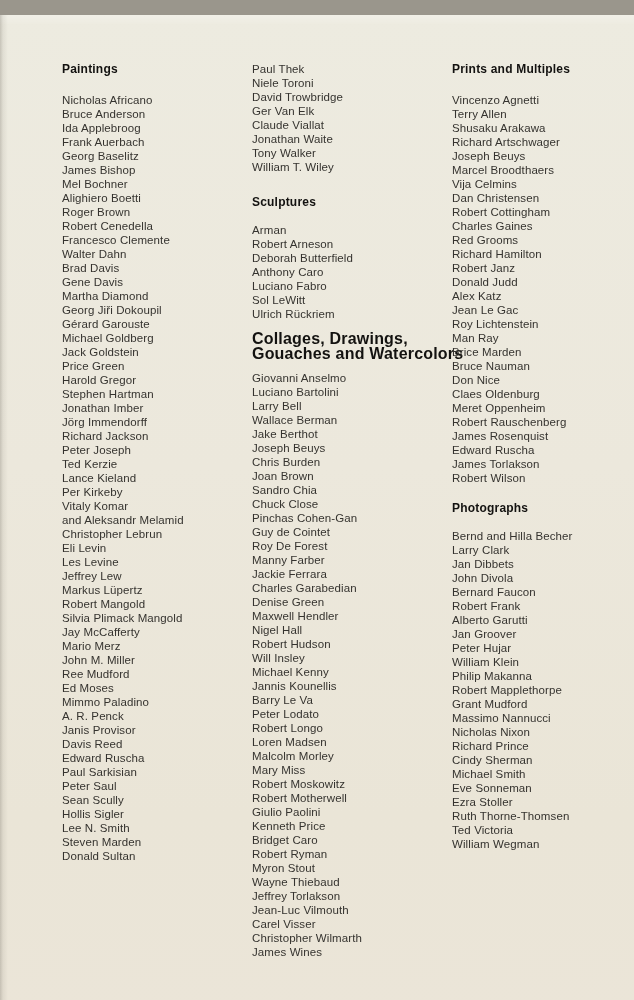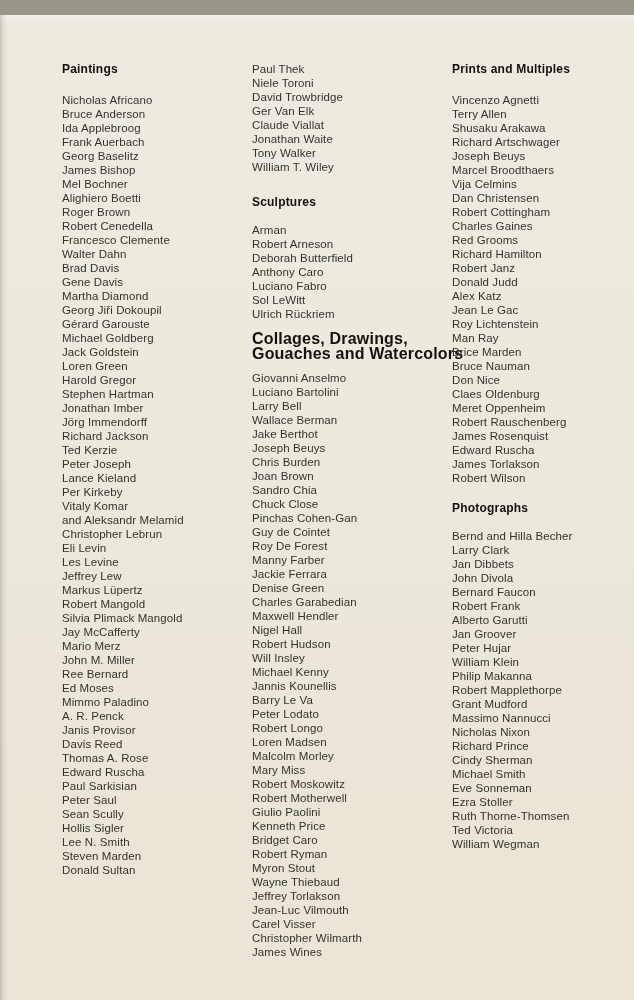--- a/index.html
+++ b/index.html
@@ -67,49 +67,48 @@
           <li>Robert Cenedella</li>
           <li>Francesco Clemente</li>
           <li>Walter Dahn</li>
           <li>Brad Davis</li>
           <li>Gene Davis</li>
           <li>Martha Diamond</li>
           <li>Georg Jiři Dokoupil</li>
           <li>Gérard Garouste</li>
           <li>Michael Goldberg</li>
           <li>Jack Goldstein</li>
-          <li>Loren Green</li>
+          <li>Price Green</li>
           <li>Harold Gregor</li>
           <li>Stephen Hartman</li>
           <li>Jonathan Imber</li>
           <li>Jörg Immendorff</li>
           <li>Richard Jackson</li>
+          <li>Peter Joseph</li>
           <li>Ted Kerzie</li>
-          <li>Peter Joseph</li>
           <li>Lance Kieland</li>
           <li>Per Kirkeby</li>
           <li>Vitaly Komar</li>
           <li>and Aleksandr Melamid</li>
           <li>Christopher Lebrun</li>
           <li>Eli Levin</li>
           <li>Les Levine</li>
           <li>Jeffrey Lew</li>
           <li>Markus Lüpertz</li>
           <li>Robert Mangold</li>
           <li>Silvia Plimack Mangold</li>
           <li>Jay McCafferty</li>
           <li>Mario Merz</li>
           <li>John M. Miller</li>
-          <li>Ree Bernard</li>
+          <li>Ree Mudford</li>
           <li>Ed Moses</li>
           <li>Mimmo Paladino</li>
           <li>A. R. Penck</li>
           <li>Janis Provisor</li>
           <li>Davis Reed</li>
-          <li>Thomas A. Rose</li>
           <li>Edward Ruscha</li>
           <li>Paul Sarkisian</li>
           <li>Peter Saul</li>
           <li>Sean Scully</li>
           <li>Hollis Sigler</li>
           <li>Lee N. Smith</li>
           <li>Steven Marden</li>
           <li>Donald Sultan</li>
         </ul>
     </div>
@@ -154,22 +153,22 @@
           <li>Joseph Beuys</li>
           <li>Chris Burden</li>
           <li>Joan Brown</li>
           <li>Sandro Chia</li>
           <li>Chuck Close</li>
           <li>Pinchas Cohen-Gan</li>
           <li>Guy de Cointet</li>
           <li>Roy De Forest</li>
           <li>Manny Farber</li>
           <li>Jackie Ferrara</li>
+          <li>Charles Garabedian</li>
           <li>Denise Green</li>
-          <li>Charles Garabedian</li>
           <li>Maxwell Hendler</li>
           <li>Nigel Hall</li>
           <li>Robert Hudson</li>
           <li>Will Insley</li>
           <li>Michael Kenny</li>
           <li>Jannis Kounellis</li>
           <li>Barry Le Va</li>
           <li>Peter Lodato</li>
           <li>Robert Longo</li>
           <li>Loren Madsen</li>

